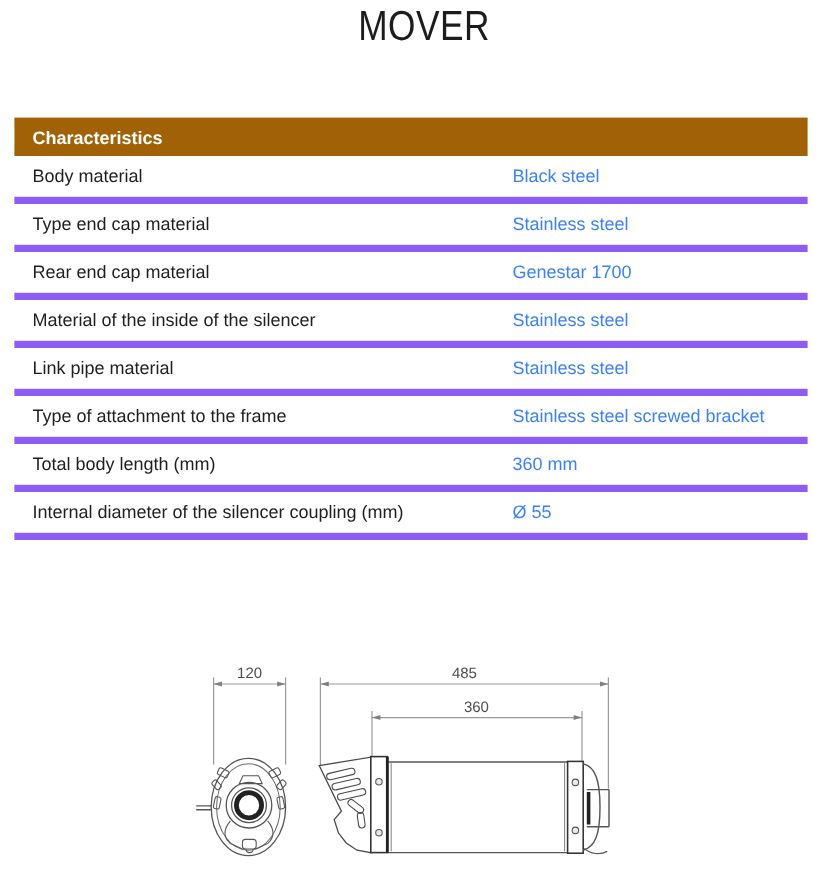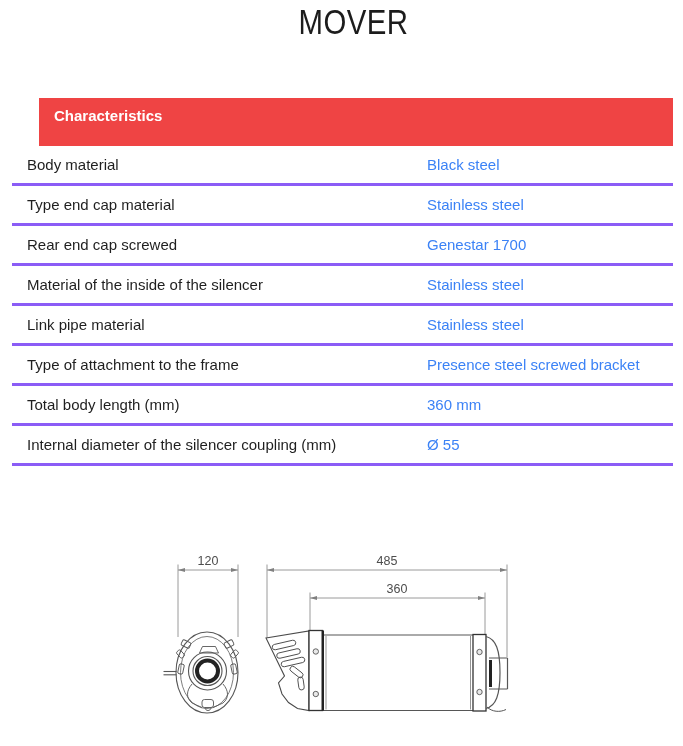--- a/index.html
+++ b/index.html
@@ -9,26 +9,26 @@
   }
   
   .title-wrap{position:absolute;top:2px;left:12px;width:683px;text-align:center;}
   .title-text{
     display:inline-block;font-size:35px;font-weight:400;color:#1c1c1c;
     transform:scaleX(0.84);transform-origin:center;letter-spacing:0.5px;
   }
   
   .spec-table{position:absolute;top:98px;left:12px;width:661px;}
   .spec-header{
-    background:#ef4444;color:#ffffff;height:48px;line-height:36px;
-    font-size:15px;font-weight:700;padding-left:15px;box-sizing:border-box;margin-left:27px;
+    background:#a16207;color:#ffffff;height:32px;line-height:36px;
+    font-size:15px;font-weight:700;padding-left:15px;box-sizing:border-box;
   }
   .spec-row{
     display:flex;align-items:center;height:40px;
-    border-bottom:3px solid #8b5cf6;font-size:15px;box-sizing:border-box;
+    border-bottom:6px solid #8b5cf6;font-size:15px;box-sizing:border-box;
   }
   .spec-label{flex:0 0 415px;padding-left:15px;box-sizing:border-box;color:#1f1f1f;}
   .spec-value{flex:1;color:#3b82f6;}
   
   .drawing{position:absolute;top:550px;left:0;width:597px;height:196px;}
   svg text.dim{
     font-family:"Liberation Sans",sans-serif;font-size:12.5px;fill:#4d4d4d;
   }
 </style>
 </head>
@@ -43,34 +43,34 @@
 
   <div class="spec-row">
     <div class="spec-label">Body material</div>
     <div class="spec-value">Black steel</div>
   </div>
   <div class="spec-row">
     <div class="spec-label">Type end cap material</div>
     <div class="spec-value">Stainless steel</div>
   </div>
   <div class="spec-row">
-    <div class="spec-label">Rear end cap screwed</div>
+    <div class="spec-label">Rear end cap material</div>
     <div class="spec-value">Genestar 1700</div>
   </div>
   <div class="spec-row">
     <div class="spec-label">Material of the inside of the silencer</div>
     <div class="spec-value">Stainless steel</div>
   </div>
   <div class="spec-row">
     <div class="spec-label">Link pipe material</div>
     <div class="spec-value">Stainless steel</div>
   </div>
   <div class="spec-row">
     <div class="spec-label">Type of attachment to the frame</div>
-    <div class="spec-value">Presence steel screwed bracket</div>
+    <div class="spec-value">Stainless steel screwed bracket</div>
   </div>
   <div class="spec-row">
     <div class="spec-label">Total body length (mm)</div>
     <div class="spec-value">360 mm</div>
   </div>
   <div class="spec-row">
     <div class="spec-label">Internal diameter of the silencer coupling (mm)</div>
     <div class="spec-value">Ø 55</div>
   </div>
 </div>

